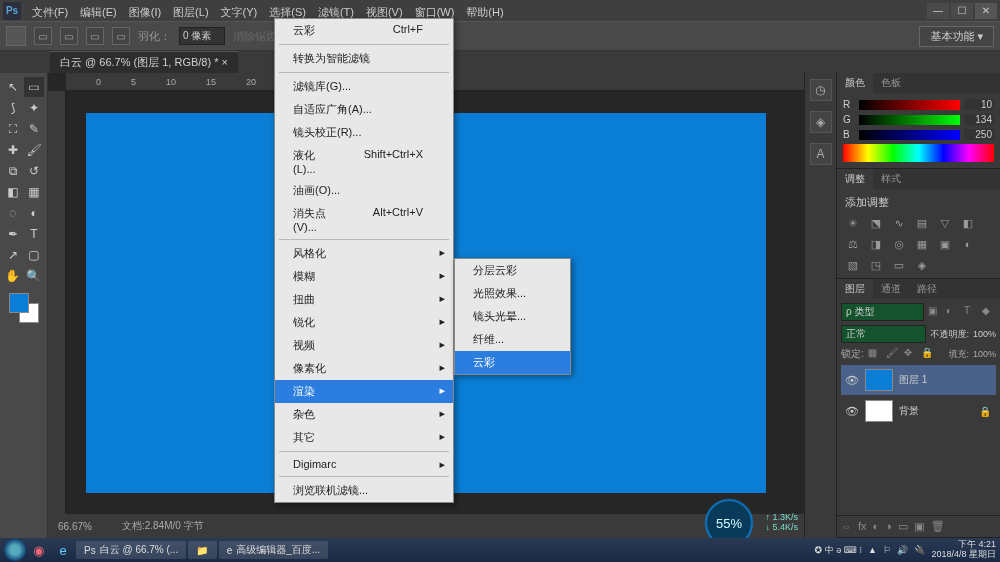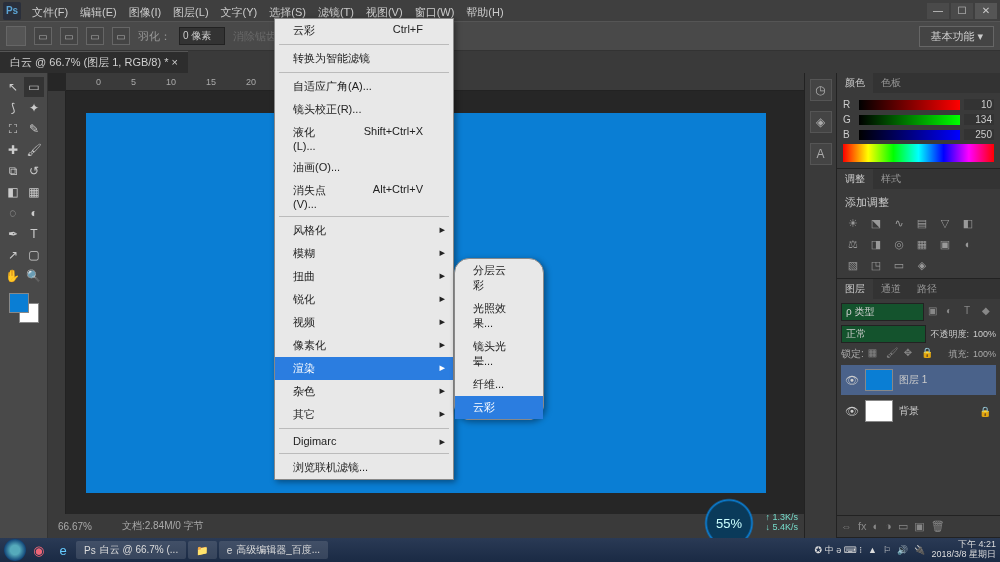--- a/index.html
+++ b/index.html
@@ -17,21 +17,21 @@
 
 .optionsbar { height: 30px; background: #494949; border-top: 1px solid #555; border-bottom: 1px solid #333; display: flex; align-items: center; padding: 0 6px; gap: 8px; color: #ccc; font-size: 11px; }
 .opt-icon { width: 20px; height: 20px; background: #555; border: 1px solid #666; }
 .opt-btn { width: 18px; height: 18px; background: #444; border: 1px solid #666; display: flex; align-items: center; justify-content: center; font-size: 10px; color: #aaa; }
 .opt-input { width: 46px; height: 18px; background: #333; border: 1px solid #222; color: #ccc; font-size: 10px; padding: 0 3px; }
 .opt-label { color: #999; }
 .workspace-right { margin-left: auto; display: flex; align-items: center; gap: 6px; justify-content: flex-end; }
 .workspace-btn { background: #444; border: 1px solid #666; padding: 2px 10px; color: #ccc; font-size: 11px; }
 
 
-.doctab-bar { height: 22px; background: #3a3a3a; display: flex; align-items: center; }
+.doctab-bar { height: 22px; background: #3a3a3a; display: flex; align-items: center; padding-left: 50px; }
 .doctab { color: #d0d0d0; font-size: 11px; padding: 3px 10px; background: #2d2d2d; border-top: 1px solid #555; }
 
 
 .main { position: absolute; top: 73px; left: 0; right: 0; bottom: 24px; display: flex; }
 
 
 .tools { width: 48px; background: #494949; border-right: 1px solid #333; display: flex; flex-direction: column; align-items: center; padding-top: 4px; gap: 1px; }
 .tool-row { display: flex; gap: 1px; }
 .tool { width: 20px; height: 20px; display: flex; align-items: center; justify-content: center; color: #ccc; font-size: 12px; cursor: pointer; }
 .tool.active { background: #333; }
@@ -81,21 +81,21 @@
 .layer-name { font-size: 10px; }
 .layer-footer { display: flex; gap: 6px; padding: 4px; border-top: 1px solid #222; color: #888; font-size: 11px; margin-top: auto; }
 
 
 .dropdown { position: absolute; background: #e8e8e8; border: 1px solid #888; box-shadow: 2px 2px 6px rgba(0,0,0,.4); font-size: 11px; color: #222; z-index: 100; }
 .dd-item { padding: 4px 30px 4px 18px; display: flex; justify-content: space-between; gap: 40px; cursor: pointer; position: relative; }
 .dd-item:hover, .dd-item.hl { background: #2b7de0; color: #fff; }
 .dd-sep { height: 1px; background: #bbb; margin: 2px 4px; }
 .dd-arrow::after { content: "▸"; position: absolute; right: 8px; }
 .dd1 { top: 18px; left: 274px; width: 180px; }
-.dd2 { top: 258px; left: 454px; width: 90px; border-radius: 15px; }
+.dd2 { top: 258px; left: 454px; width: 117px; }
 
 
 .taskbar { position: absolute; bottom: 0; left: 0; right: 0; height: 24px; background: linear-gradient(#2a3a55,#1a2a44); display: flex; align-items: center; padding: 0 4px; gap: 2px; color: #ddd; font-size: 10px; }
 .tb-start { width: 22px; height: 22px; border-radius: 50%; background: radial-gradient(circle,#5ab 30%,#147 70%); }
 .tb-ic { width: 22px; height: 20px; display: flex; align-items: center; justify-content: center; font-size: 13px; }
 .tb-task { background: rgba(255,255,255,.12); padding: 2px 8px; border-radius: 2px; display: flex; align-items: center; gap: 4px; font-size: 10px; }
 .tb-tray { margin-left: auto; display: flex; align-items: center; gap: 6px; font-size: 9px; }
 .tb-time { text-align: right; line-height: 1.1; font-size: 9px; }
 </style>
 </head>
@@ -336,20 +336,23 @@
     <div class="dd-item">
       <span>云彩</span>
       <span>Ctrl+F</span>
     </div>
     <div class="dd-sep"></div>
     <div class="dd-item">
       <span>转换为智能滤镜</span>
     </div>
     <div class="dd-sep"></div>
     <div class="dd-item">
+      <span>滤镜库(G)...</span>
+    </div>
+    <div class="dd-item">
       <span>自适应广角(A)...</span>
     </div>
     <div class="dd-item">
       <span>镜头校正(R)...</span>
     </div>
     <div class="dd-item">
       <span>液化(L)...</span>
       <span>Shift+Ctrl+X</span>
     </div>
     <div class="dd-item">
@@ -422,16 +425,16 @@
       </div>
     </div>
   <div class="tb-tray">
     <span>✪ 中 ə ⌨ ⁝</span>
     <span>▲</span>
     <span>⚐</span>
     <span>🔊</span>
     <span>🔌</span>
     <div class="tb-time">
       <div>下午 4:21</div>
-      <div>2018/3/8 星期日</div>
+      <div>2018/4/8 星期日</div>
     </div>
   </div>
 </div>
 
 </body></html>

